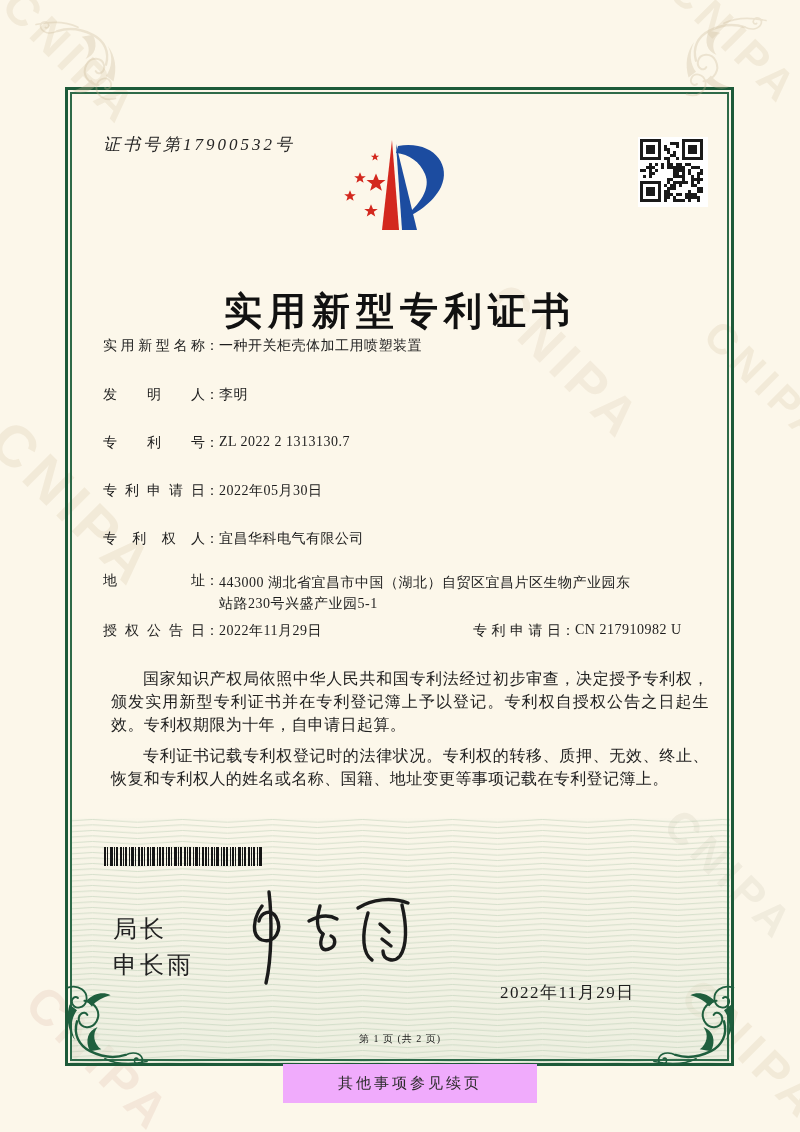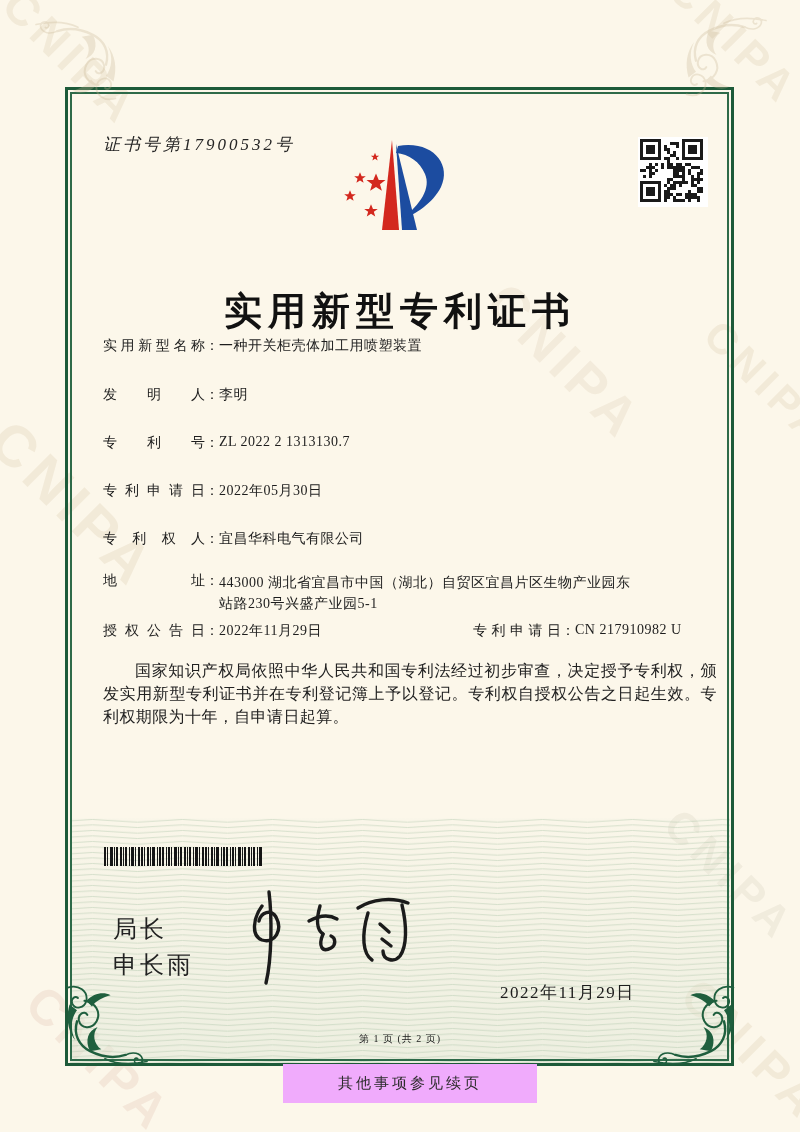--- a/index.html
+++ b/index.html
@@ -38,21 +38,21 @@
   .frow{position:absolute;left:103px;font-size:14px;white-space:nowrap;}
   .flabel{display:inline-block;width:102px;text-align:justify;text-align-last:justify;vertical-align:top;}
   .fcolon{display:inline-block;width:14px;vertical-align:top;}
   .fvalue{display:inline-block;letter-spacing:0.5px;vertical-align:top;}
   .fvalue.wrap{white-space:normal;width:414px;line-height:21px;}
   .grant2{position:absolute;left:370px;top:0;}
   .flabel2{display:inline-block;width:88px;text-align:justify;text-align-last:justify;vertical-align:top;}
   
   .paras{position:absolute;left:103px;top:659px;width:614px;
     font-size:16px;line-height:23px;text-align:justify;letter-spacing:0.4px;color:#222;}
-  .paras p{margin:0;text-indent:2em;}
+  .paras p{margin:8px;text-indent:2em;}
   
   .barcode{position:absolute;left:104px;top:847px;height:19px;}
   
   .signer{position:absolute;left:113px;font-size:24px;letter-spacing:3px;
     font-family:"Liberation Sans","DejaVu Sans",sans-serif;color:#222;}
   .sig-svg{position:absolute;left:232px;top:886px;width:205px;height:102px;}
   .dateline{position:absolute;left:500px;top:981px;font-size:17px;letter-spacing:1.5px;}
   .pageinfo{position:absolute;left:0;right:0;top:1032px;text-align:center;font-size:10px;letter-spacing:1px;color:#222;}
   .notebox{position:absolute;left:283px;top:1064px;width:254px;height:39px;
     background:#f0abfc;display:flex;align-items:center;justify-content:center;}
@@ -291,20 +291,21 @@
   </div>
   <div class="frow" style="top:622px;">
     <span class="flabel">授权公告日</span><span class="fcolon">：</span><span class="fvalue">2022年11月29日</span>
     <span class="grant2">
       <span class="flabel2">专利申请日</span><span class="fcolon">：</span><span class="fvalue">CN 217910982 U</span>
     </span>
   </div>
 
   <div class="paras">
     <p>国家知识产权局依照中华人民共和国专利法经过初步审查，决定授予专利权，颁发实用新型专利证书并在专利登记簿上予以登记。专利权自授权公告之日起生效。专利权期限为十年，自申请日起算。</p>
+    <p>专利证书记载专利权登记时的法律状况。专利权的转移、质押、无效、终止、恢复和专利权人的姓名或名称、国籍、地址变更等事项记载在专利登记簿上。</p>
   </div>
 
   <div class="barcode" id="barcode"><svg width="159" height="19" xmlns="http://www.w3.org/2000/svg">
         <g fill="#151515">
           <rect x="0" y="0" width="2" height="19"></rect>
           <rect x="3" y="0" width="1" height="19"></rect>
           <rect x="6" y="0" width="3" height="19"></rect>
           <rect x="10" y="0" width="1" height="19"></rect>
           <rect x="12" y="0" width="2" height="19"></rect>
           <rect x="16" y="0" width="2" height="19"></rect>

